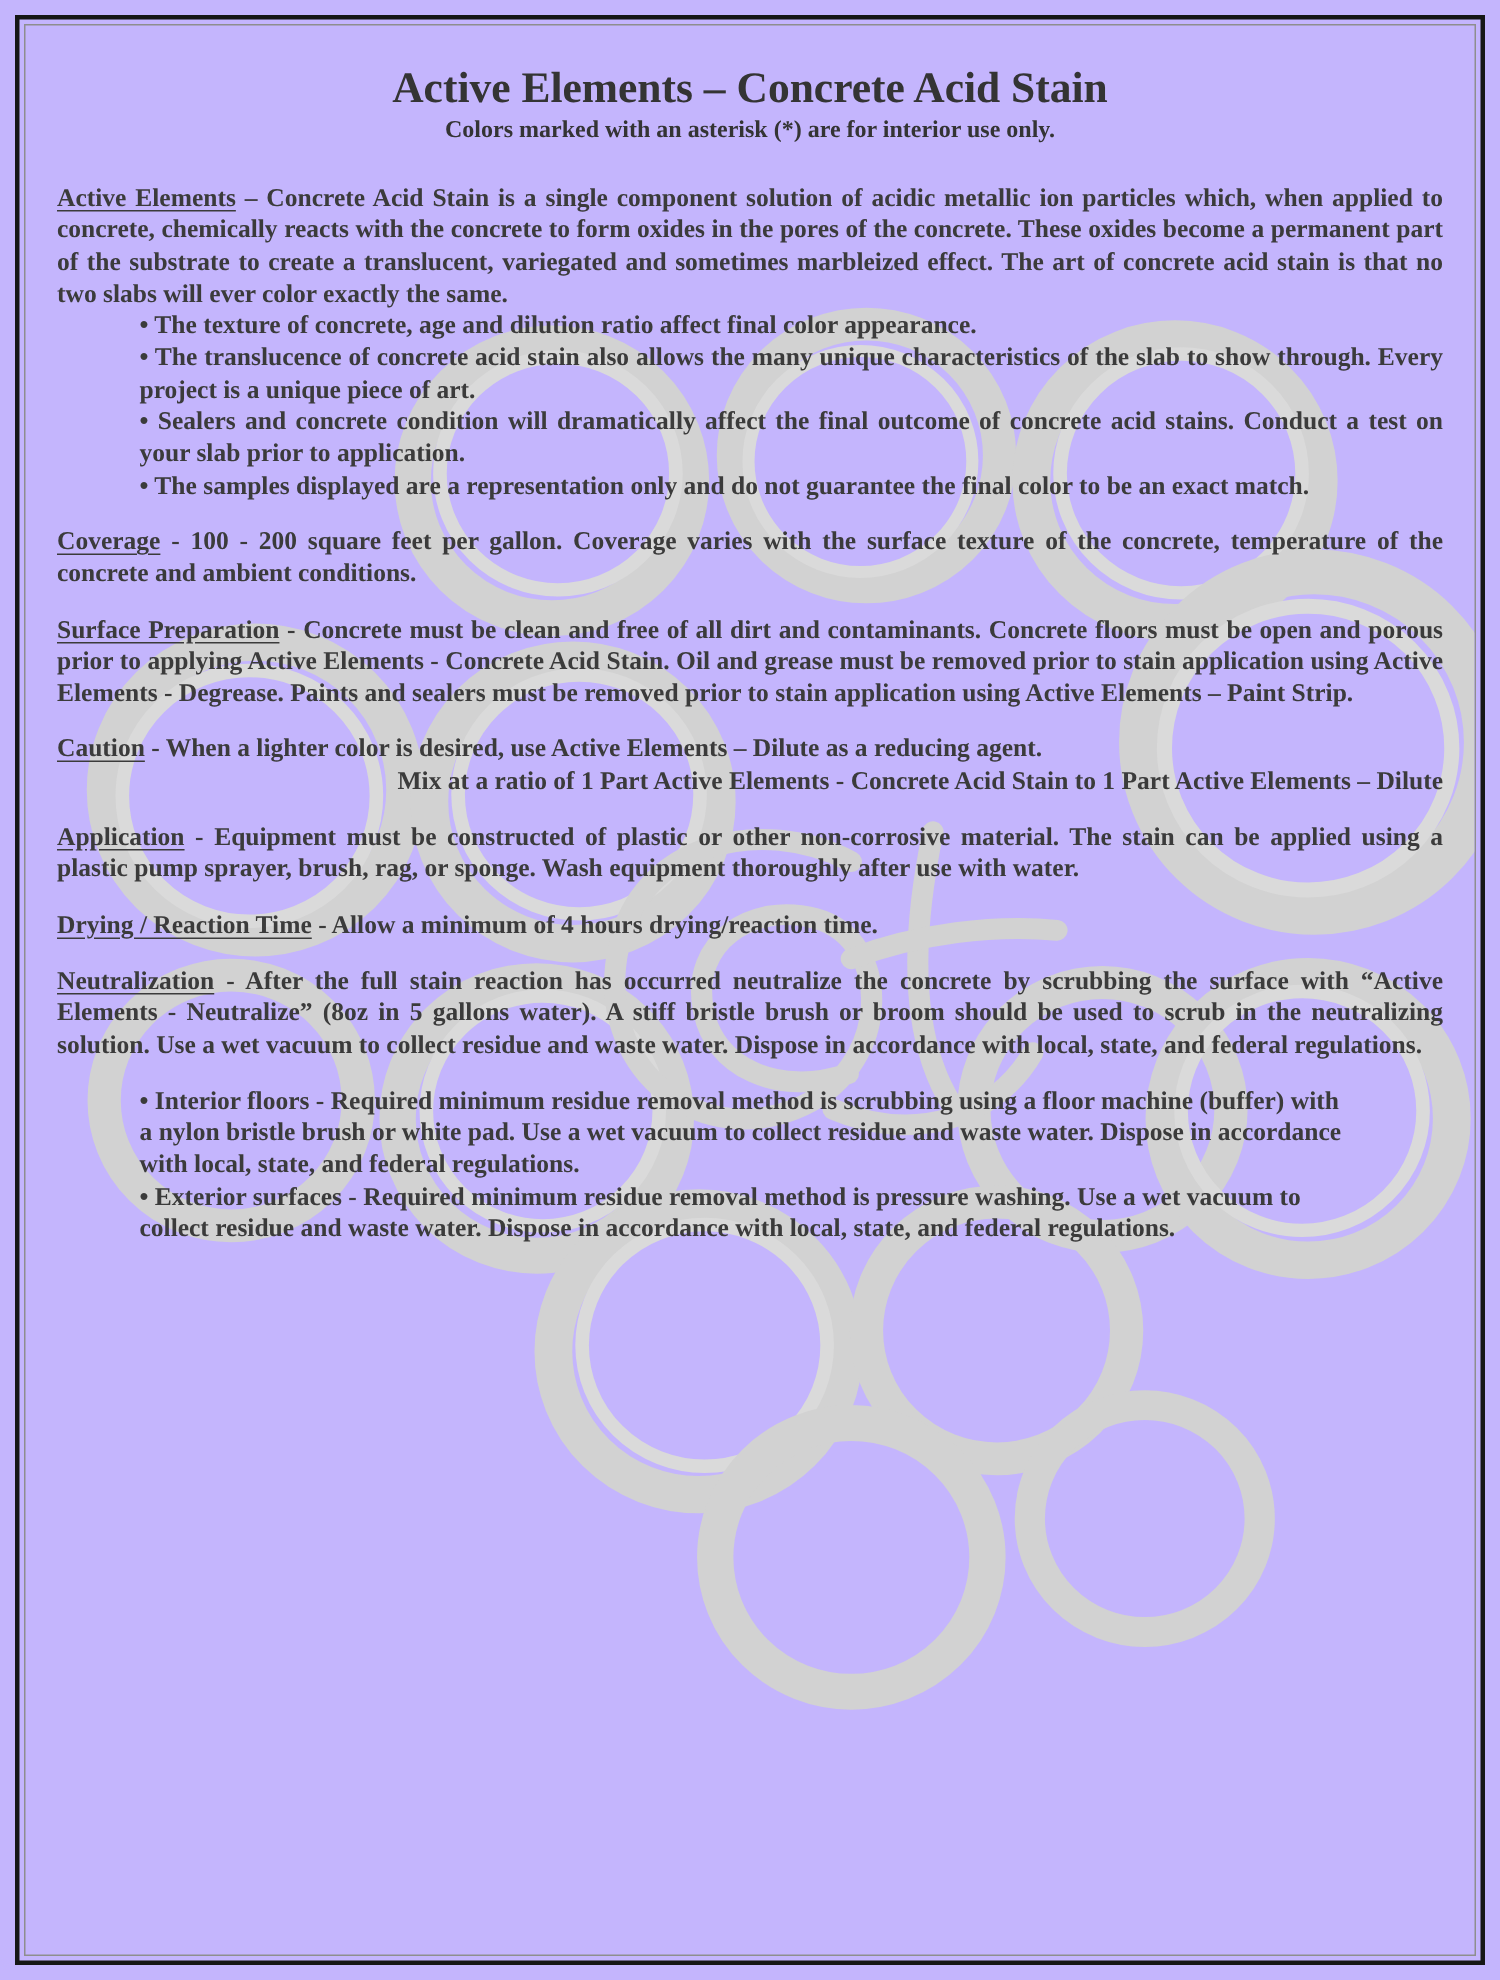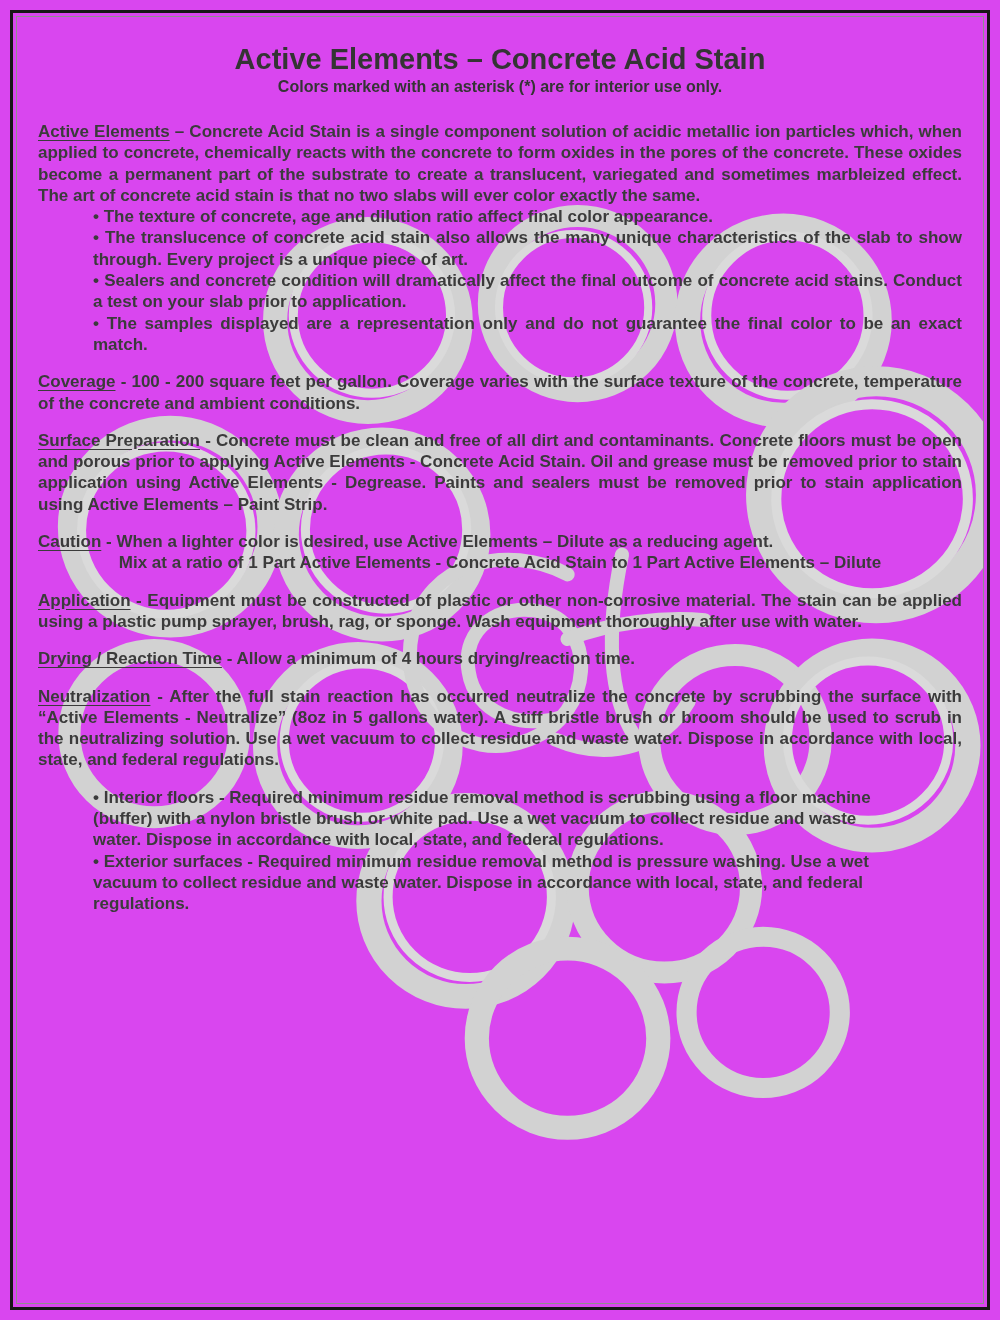--- a/index.html
+++ b/index.html
@@ -1,22 +1,22 @@
 <!DOCTYPE html>
 <html><head>
 <meta charset="utf-8">
 <style>
   html,body{margin:0;padding:0;background:#fff;}
   .page{
     position:relative;
     width:1000px;height:1320px;
     box-sizing:border-box;
     padding:10px;
-    background:#d946ef;
-    font-family:Liberation Sans, sans-serif;
+    background:#c4b5fd;
+    font-family:Liberation Serif, serif;
     color:#3b3b3b;
     overflow:hidden;
   }
   .frame{
     box-sizing:border-box;
     width:100%;height:100%;
     border:3px solid #161616;
   }
   .inner{
     box-sizing:border-box;
@@ -54,21 +54,21 @@
   .note .nline{
     font-size:19px;line-height:23.5px;font-weight:700;color:#3a3a3a;
     transform:scaleX(0.88);transform-origin:50% 50%;
   }
   .section{ margin:0 0 16px 0; text-align:justify; }
   .section:last-of-type{ margin-bottom:14px; }
   .sec-h{ text-decoration:underline; text-underline-offset:3px; }
   .bullets{ padding-left:55px; text-align:justify; }
   .bullets.ragged{ text-align:left; padding-right:58px; }
   .bullet::before{ content:"• "; }
-  .line2{ text-align:center; }
+  .line2{ text-align:right; }
   .caution{ text-align:center; margin:4px 0 0 0; }
   .caution .cline{
     font-size:19px;line-height:23px;font-weight:600;color:#3a3a3a;
     transform:scaleX(0.86);transform-origin:50% 50%;
   }
 </style>
 </head>
 <body>
 
 <div class="page">

